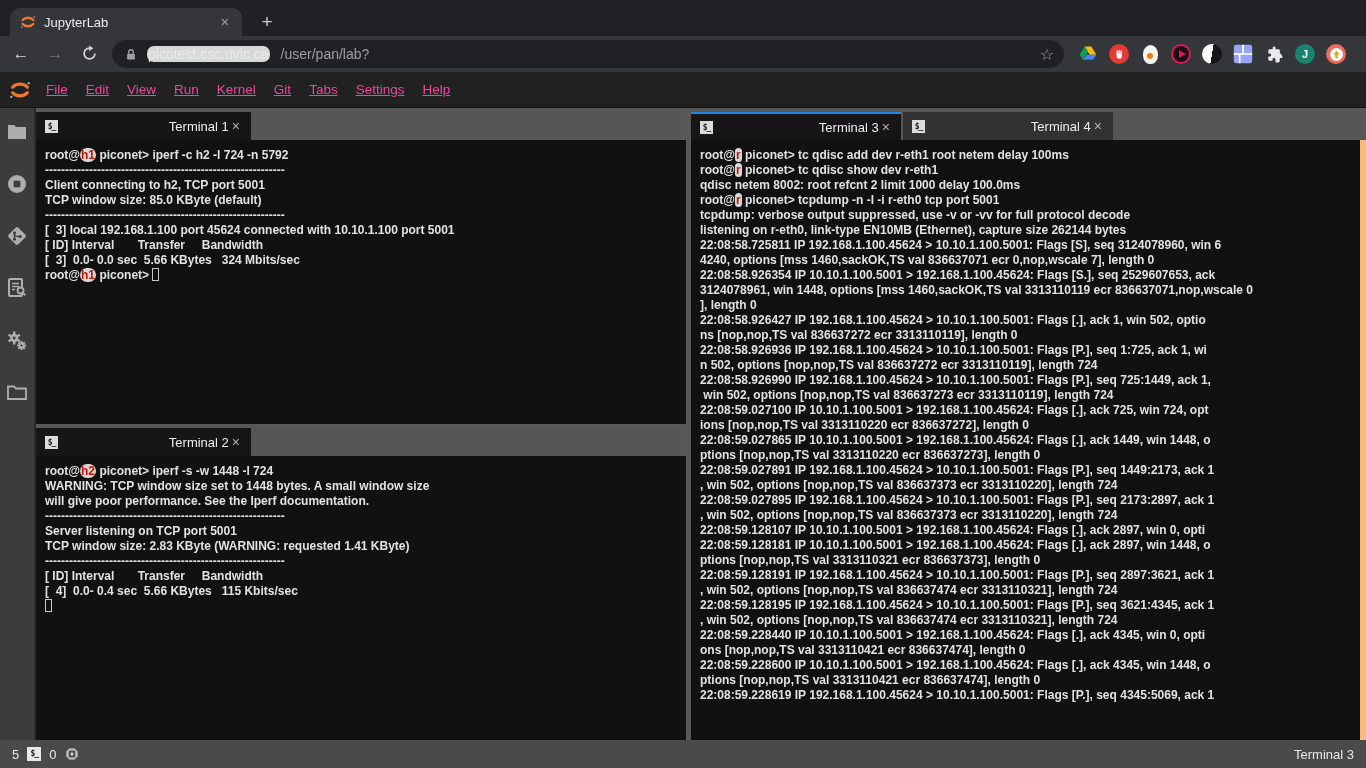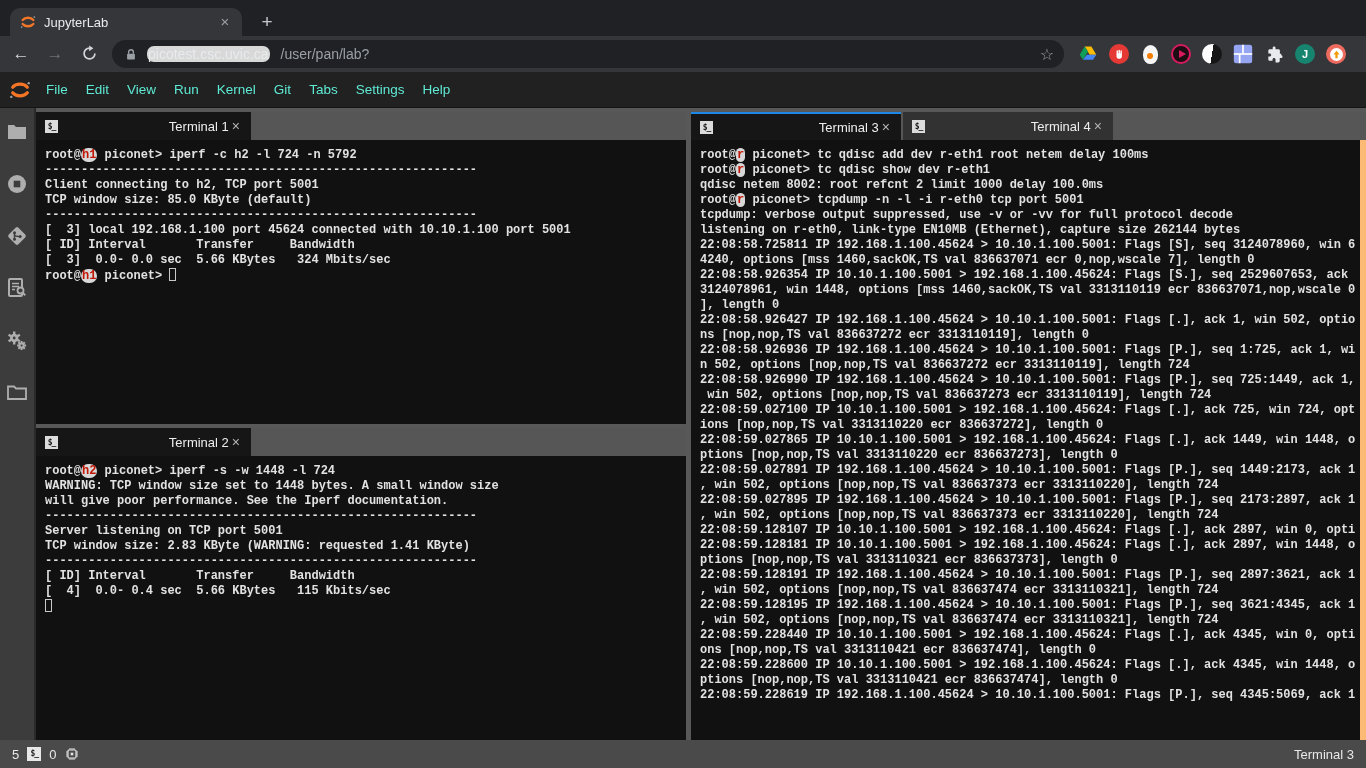--- a/index.html
+++ b/index.html
@@ -27,21 +27,21 @@
   .star { color:#9aa0a6; font-size:16px; }
   .ext-area { display:flex; align-items:center; gap:11px; margin-left:14px; }
   .ext { width:20px; height:20px; position:relative; display:flex; align-items:center; justify-content:center; }
   .circle { border-radius:50%; }
   .avatar { background:#17846f; color:#fff; font-size:11px; font-weight:bold; text-align:center; line-height:20px; width:20px; height:20px; }
 
   
   .menubar { position:absolute; top:72px; left:0; width:1366px; height:36px; background:#212121;
     display:flex; align-items:center; border-bottom:1px solid #141414; }
   .jlab-logo { margin:0 6px 0 9px; width:22px; height:22px; }
-  .menu-item { color:#5eead4; font-size:13.5px; padding:5px 9px; }
+  .menu-item { color:#ec4899; font-size:13.5px; padding:5px 9px;text-decoration:underline; }
 
   
   .main { position:absolute; top:108px; left:0; width:1366px; height:632px; background:#585858; }
   .activity { position:absolute; left:0; top:0; width:36px; height:632px; background:#3c3c3c;
     border-right:2px solid #2a2a2a; display:flex; flex-direction:column; align-items:center; padding-top:12px; }
   .act-ico { width:24px; height:24px; margin-bottom:28px; opacity:.92; }
 
   .panel { position:absolute; background:#111; }
   .p-term1 { left:36px; top:4px;   width:650px; height:312px; }
   .p-term2 { left:36px; top:320px; width:650px; height:312px; }
@@ -54,21 +54,21 @@
   .dock-tab.focused { border-top:2px solid #1e88e5; }
   .dock-tab .lbl { color:#eee; font-size:13px; flex:1; margin-left:16px;text-align:right; }
   .dock-tab .x { color:#b5b5b5; font-size:14px; padding:0 3px; }
   .term-ico { width:13px; height:13px; background:#dcdcdc; color:#1a1a1a; flex:0 0 13px;
     font-family:"DejaVu Sans Mono",monospace; font-weight:bold; font-size:8px; line-height:13px;
     text-align:center; letter-spacing:-1px; }
 
   .term-body { position:absolute; top:28px; left:0; right:0; bottom:0; background:#111;
     padding:8px 0 0 9px; overflow:hidden; }
   .p-right .term-body { border-right:6px solid #fdba74; }
-  .tline { font-family:Liberation Mono, monospace; font-weight:bold; font-size:12px; line-height:15px;
+  .tline { font-family:Liberation Sans, sans-serif; font-weight:bold; font-size:12px; line-height:15px;
     color:#e2e2e2; white-space:pre; min-height:15px; }
   .host { background:#d8d8d8; color:#c21807; padding:0 1px;border-radius:7px; }
   .cursor { display:inline-block; width:7px; height:13px; border:1px solid #c8c8c8; vertical-align:-2px; }
 
   
   .statusbar { position:absolute; left:0; bottom:0; width:1366px; height:28px; background:#4a4a4a;
     display:flex; align-items:center; color:#e8e8e8; font-size:13px; padding:0 12px; }
   .statusbar .grp { display:flex; align-items:center; gap:8px; }
   .statusbar .right { margin-left:auto; }
   .sb-term-ico { width:14px; height:14px; background:#e8e8e8; color:#222;

